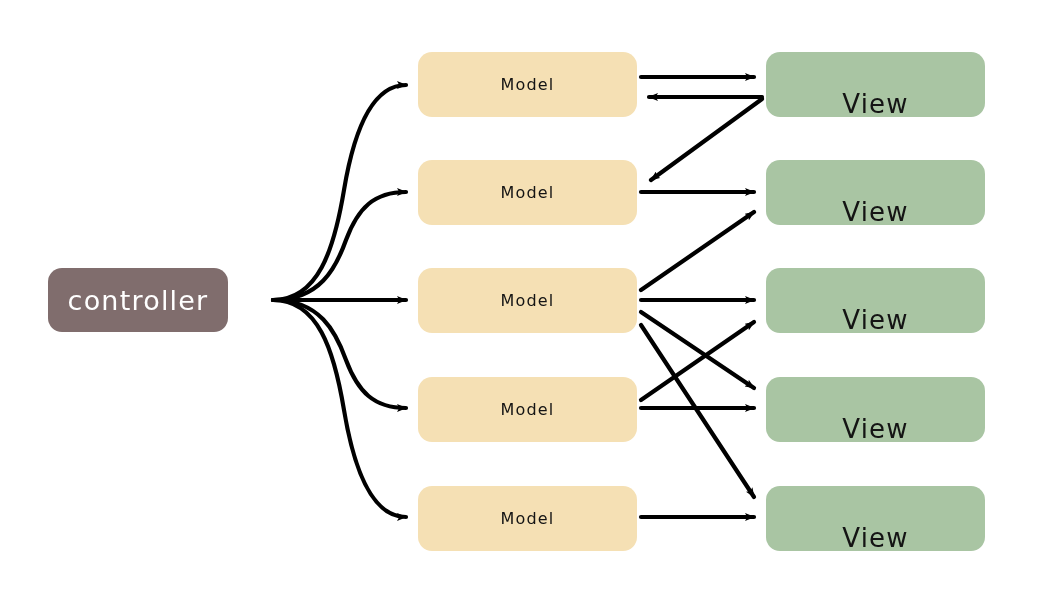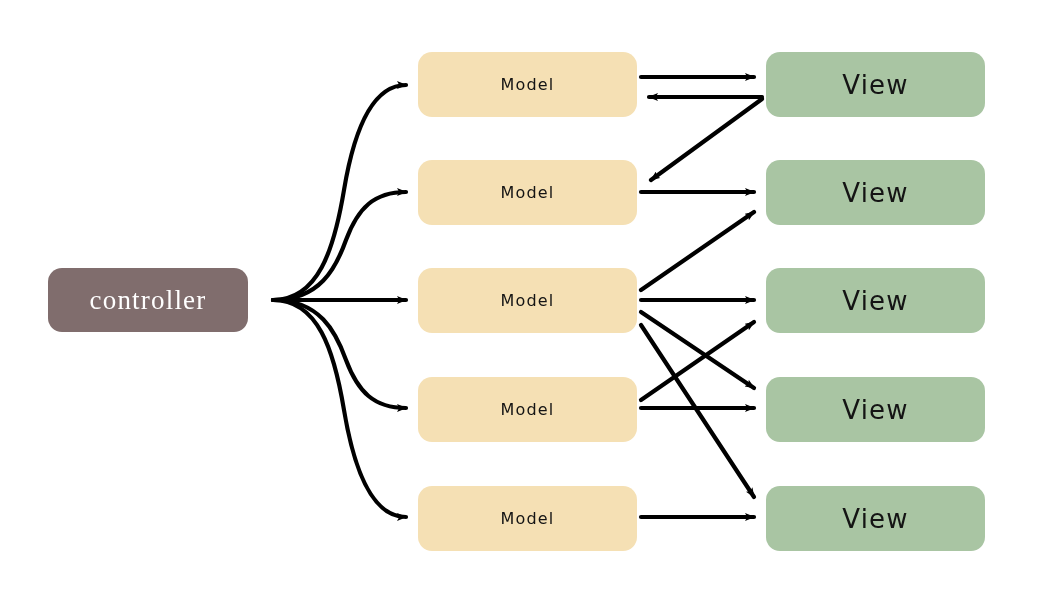--- a/index.html
+++ b/index.html
@@ -45,20 +45,21 @@
   }
   .node-model {
     background: #f5e0b4;
     color: #141414;
     font-size: 16px;
   }
   .node-view {
     background: #a9c5a3;
     color: #141414;
     font-size: 26px;
+    align-items: flex-end;
   }
 </style>
 </head>
 <body>
 
 <div id="canvas" style="background: rgb(255, 255, 255);">
 
   <svg id="edges" viewBox="0 0 1060 600" xmlns="http://www.w3.org/2000/svg">
     <defs>
       <marker id="arrowhead" markerWidth="10" markerHeight="8" refX="9" refY="4" orient="auto" markerUnits="userSpaceOnUse">
@@ -78,21 +79,21 @@
         <path d="M 641,290 L 754,212" marker-end="url(#arrowhead)" stroke="#000000"></path>
         <path d="M 641,300 L 754,300" marker-end="url(#arrowhead)" stroke="#000000"></path>
         <path d="M 641,312 L 754,388" marker-end="url(#arrowhead)" stroke="#000000"></path>
         <path d="M 641,325 L 754,497" marker-end="url(#arrowhead)" stroke="#000000"></path>
         <path d="M 641,400 L 754,322" marker-end="url(#arrowhead)" stroke="#000000"></path>
         <path d="M 641,408 L 754,408" marker-end="url(#arrowhead)" stroke="#000000"></path>
         <path d="M 641,517 L 754,517" marker-end="url(#arrowhead)" stroke="#000000"></path>
       </g>
   </svg>
 
-  <div class="node node-controller" style="left: 48px; top: 268px; width: 200px; height: 64px; background: rgb(128, 109, 109); color: rgb(255, 255, 255); font-family: Liberation Serif, serif;">
+  <div class="node node-controller" style="left: 48px; top: 268px; width: 180px; height: 64px; background: rgb(128, 109, 109); color: rgb(255, 255, 255);">
     <span class="node-label">controller</span>
   </div>
 
   <div class="node node-model" style="left: 418px; top: 52px; width: 219px; height: 65px; background: rgb(245, 224, 180); color: rgb(20, 20, 20);">
     <span class="node-label">Model</span>
   </div>
   <div class="node node-model" style="left: 418px; top: 160px; width: 219px; height: 65px; background: rgb(245, 224, 180); color: rgb(20, 20, 20);">
     <span class="node-label">Model</span>
   </div>
   <div class="node node-model" style="left: 418px; top: 268px; width: 219px; height: 65px; background: rgb(245, 224, 180); color: rgb(20, 20, 20);">

